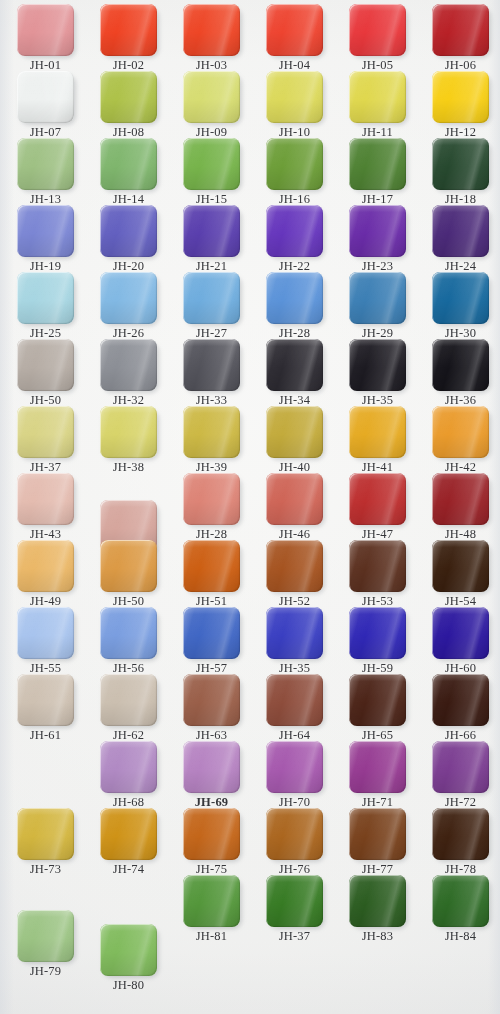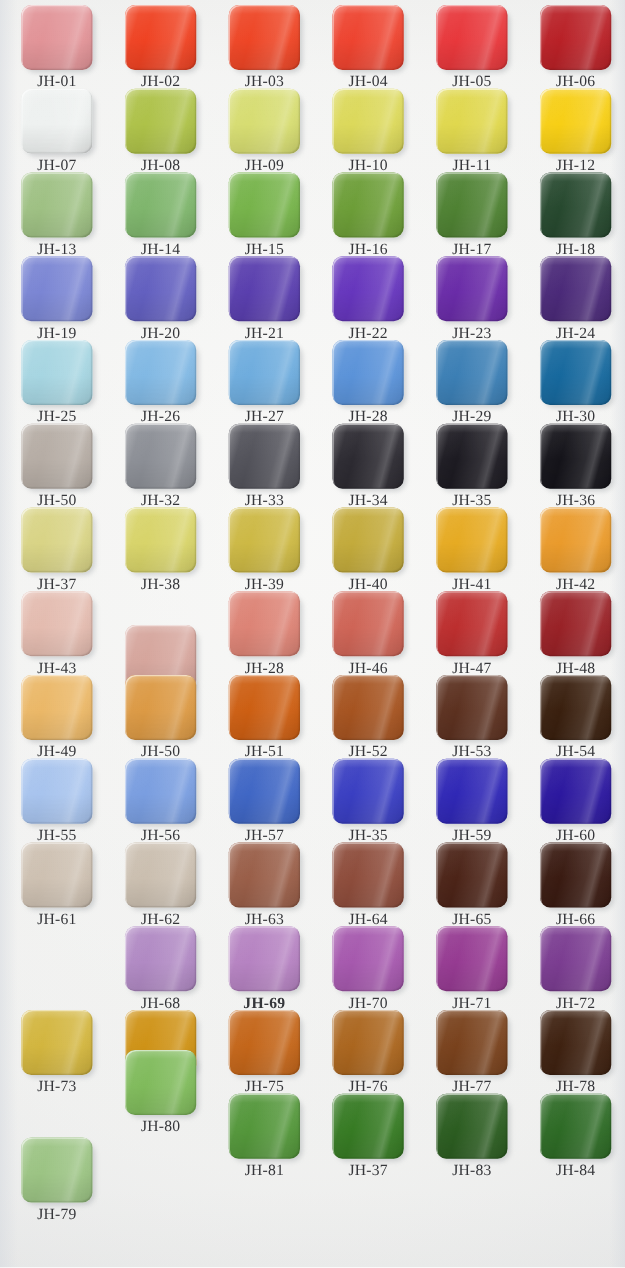--- a/index.html
+++ b/index.html
@@ -822,21 +822,21 @@
       </div>
       <div class="cell" style="left: 4px; top: 875px; margin-top: 35px;">
         <div class="tile-wrap">
           <div class="tile" style="background: rgb(156, 196, 132);">
             <div class="gloss"></div>
             <div class="rim"></div>
           </div>
         </div>
         <div class="label">JH-79</div>
       </div>
-      <div class="cell" style="left: 87px; top: 840px;">
+      <div class="cell" style="left: 87px; top: 924px;">
         <div class="tile-wrap">
           <div class="tile" style="background: rgb(128, 187, 92);">
             <div class="gloss"></div>
             <div class="rim"></div>
           </div>
         </div>
         <div class="label">JH-80</div>
       </div>
       <div class="cell" style="left: 170px; top: 875px;">
         <div class="tile-wrap">

